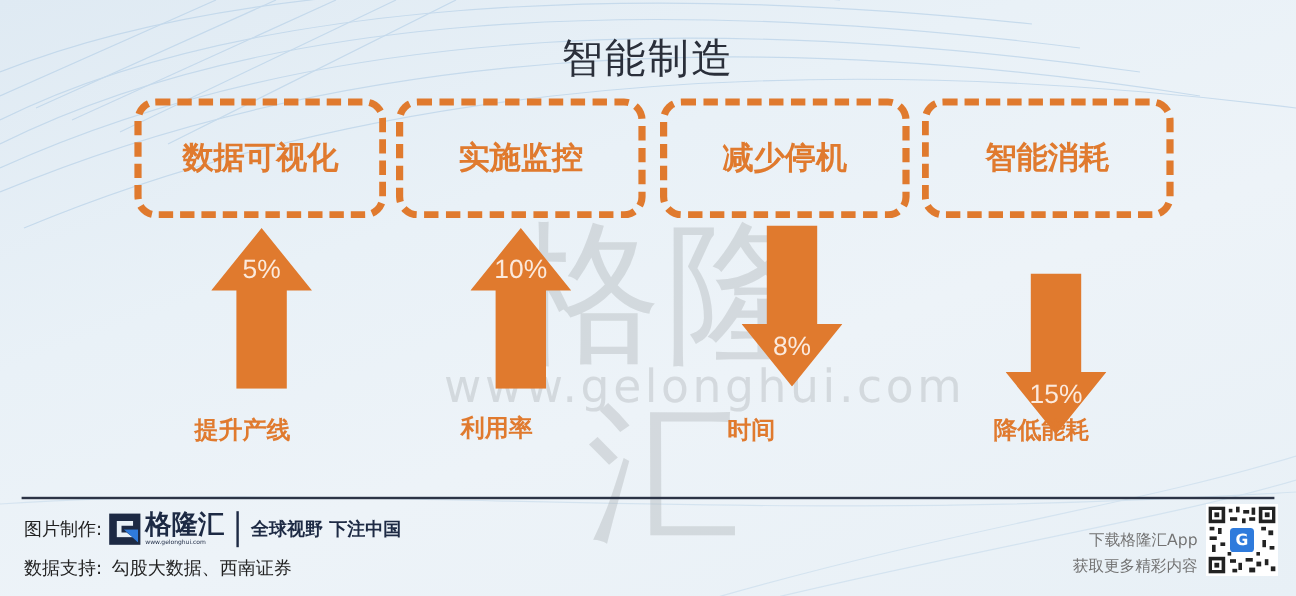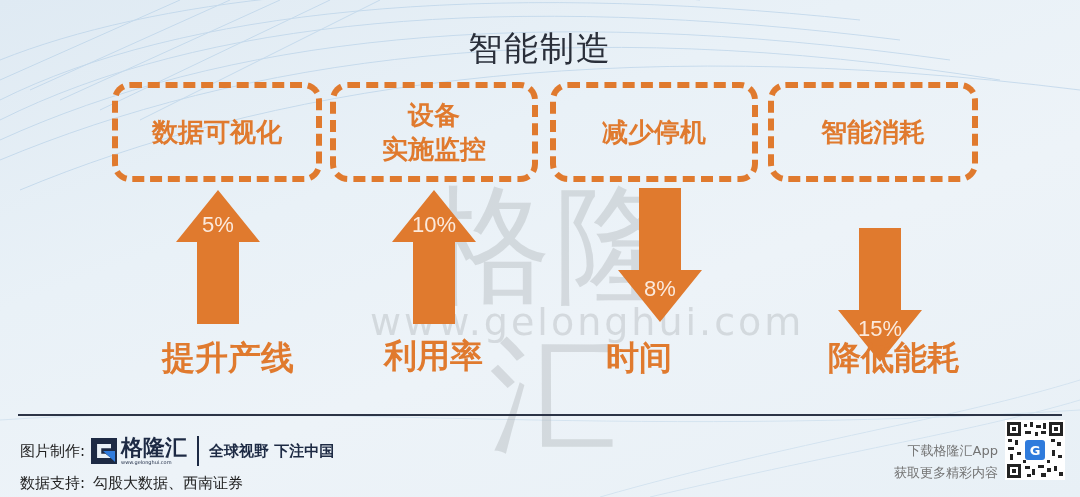--- a/index.html
+++ b/index.html
@@ -35,24 +35,24 @@
     display: flex; align-items: center; justify-content: center; text-align: center;
     color: #e07a2e; font-weight: bold; font-size: 26px; line-height: 34px;
   }
   .arrow { position: absolute; }
   .arrow svg { display: block; }
   .arrow-pct {
     position: absolute; left: 0; width: 100%; text-align: center;
     color: #fbe9dc; font-size: 22px; font-family: "Liberation Sans", sans-serif;
   }
   .effect {
-    position: absolute; color: #e07a2e; font-weight: bold; font-size: 33px; line-height: 36px;
+    position: absolute; color: #e07a2e; font-weight: bold; font-size: 20px; line-height: 36px;
   }
   .divider { position: absolute; left: 18px; top: 414px; width: 1044px; height: 2px; background: #2c3446; }
-  .footer-row { position: absolute; font-size: 15px; color: #222; display: flex; align-items: center; margin-top: 10px; }
+  .footer-row { position: absolute; font-size: 15px; color: #222; display: flex; align-items: center; }
   .logo-g {
     width: 26px; height: 26px; background: #1d2a44; position: relative; margin-right: 4px;
   }
   .logo-g::before {
     content: ""; position: absolute; left: 6px; top: 6px; width: 14px; height: 14px;
     background: #e9f1f7; clip-path: polygon(0 0,100% 0,100% 30%,30% 30%,30% 70%,60% 70%,100% 100%,0 100%);
   }
   .logo-g::after {
     content: ""; position: absolute; left: 12px; top: 13px; width: 12px; height: 11px;
     background: #2f7bdc; clip-path: polygon(0 0,100% 0,100% 100%);
@@ -99,21 +99,20 @@
   <div class="wm-url">www.gelonghui.com</div>
 </div>
 
 <div class="box" style="left:112px; width:210px;">
   <div>
       <div>数据可视化</div>
     </div>
 </div>
 <div class="box" style="left:330px; width:208px;">
   <div>
-    <div>设备</div>
     <div>实施监控</div>
   </div>
 </div>
 <div class="box" style="left:550px; width:208px;">
   <div>
       <div>减少停机</div>
     </div>
 </div>
 <div class="box" style="left:768px; width:210px;">
   <div>

